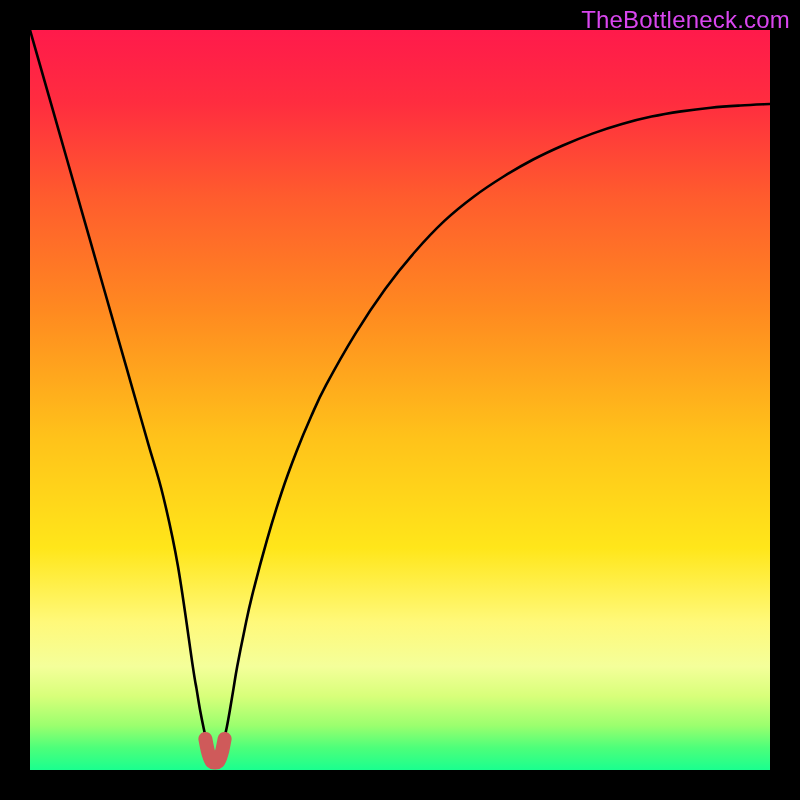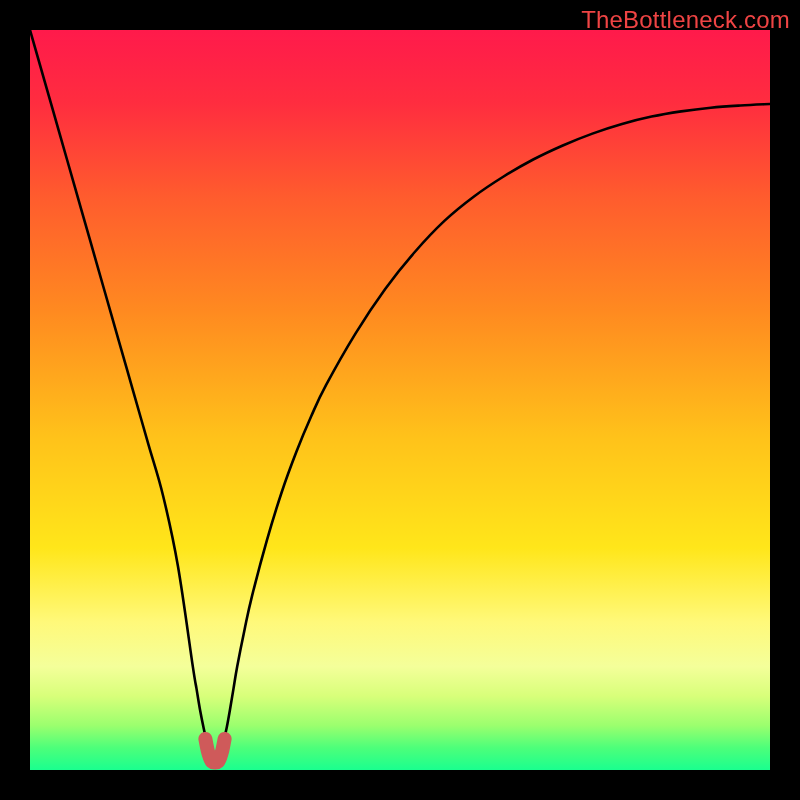--- a/index.html
+++ b/index.html
@@ -21,21 +21,21 @@
     left: 30px;
     top: 30px;
     width: 740px;
     height: 740px;
     overflow: hidden;
   }
   .watermark {
     position: absolute;
     top: 6px;
     right: 10px;
-    color: #ef4444;
+    color: #d946ef;
     font-size: 24px;
     font-weight: 500;
     letter-spacing: 0.2px;
     user-select: none;
   }
 </style>
 </head>
 <body>
 
 <div class="frame">

